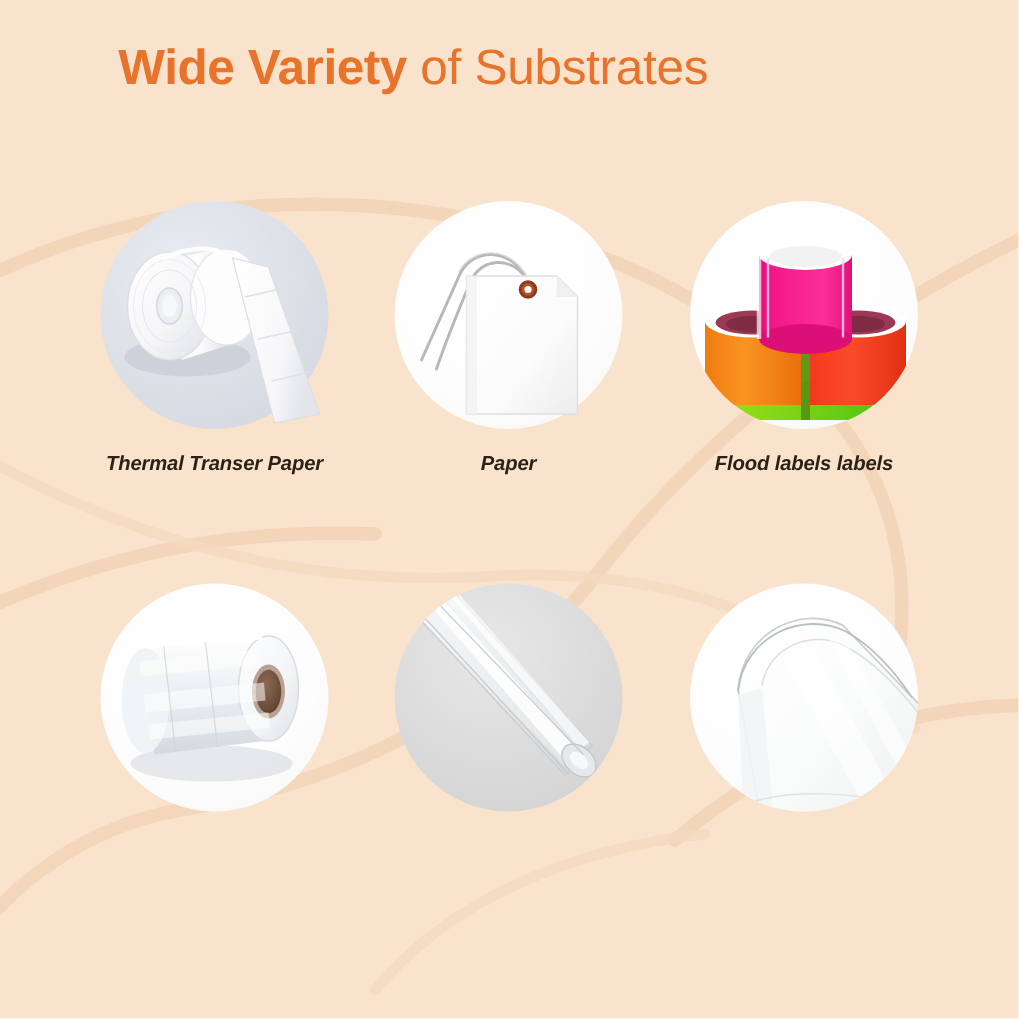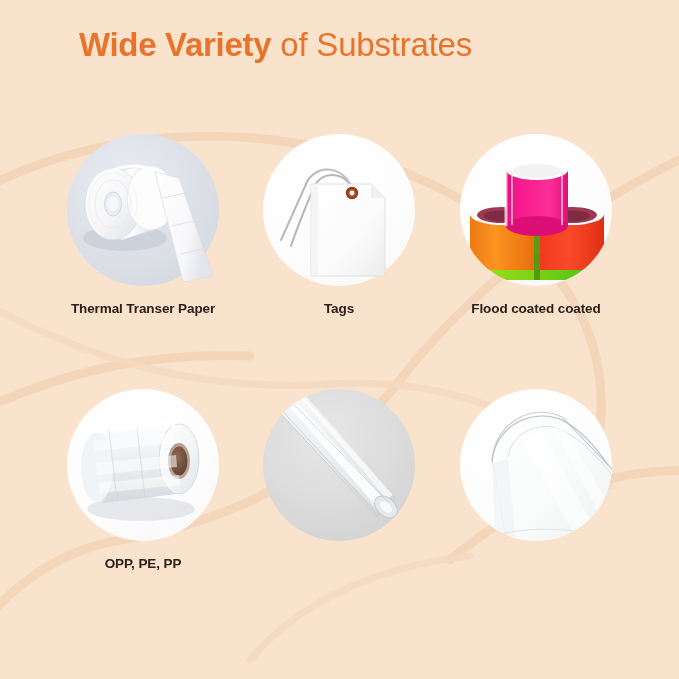--- a/index.html
+++ b/index.html
@@ -45,20 +45,21 @@
     letter-spacing: -0.2px;
   }
 
   
   .grid {
     position: absolute;
     top: 130px;
     left: 0;
     width: 589px;
     height: 520px;
+    font-style: italic;
   }
   .cell {
     position: absolute;
     width: 226px;
     text-align: center;
   }
   .cell.r1 { top: 0px; }
   .cell.r2 { top: 255px; }
   .cell.c1 { left: 30px; }
   .cell.c2 { left: 226px; }
@@ -204,21 +205,21 @@
           <path d="M 112 54 L 126 68 L 112 68 Z" fill="#f0f0f0"></path>
 
           <circle cx="93" cy="63" r="6.2" fill="#8c3b1e"></circle>
           <circle cx="93" cy="63" r="4.3" fill="#b2512a"></circle>
           <circle cx="93" cy="63" r="2.4" fill="#fafafa"></circle>
 
           <rect x="52" y="54" width="7" height="92" fill="#f2f2f2" opacity="0.8"></rect>
         </svg>
       </div>
       <div class="caption">
-        <span>Tags</span>
+        <span>Paper</span>
       </div>
     </div>
 
     <div class="cell r1 c3">
       <div class="media">
         <div class="disc disc-white"></div>
         <svg width="160" height="160" viewBox="0 0 160 160" style="position:absolute;left:0;top:0;">
           <defs>
             <linearGradient id="pinkG" x1="0" y1="0" x2="1" y2="0">
               <stop offset="0%" stop-color="#e2107a"></stop>
@@ -271,21 +272,21 @@
             <g stroke="#ffd1e9" stroke-width="1.6" opacity="0.85">
               <path d="M 56 42 L 56 95"></path>
               <path d="M 106 42 L 106 95"></path>
             </g>
 
             <path d="M 50 40 L 50 96" stroke="#ffffff" stroke-width="3" opacity="0.7"></path>
           </g>
         </svg>
       </div>
       <div class="caption">
-        <span>Flood coated coated</span>
+        <span>Flood labels labels</span>
       </div>
     </div>
 
     <div class="cell r2 c1">
       <div class="media">
         <div class="disc disc-white"></div>
         <svg width="160" height="160" viewBox="0 0 160 160" style="position:absolute;left:0;top:0;">
           <defs>
             <linearGradient id="filmBody" x1="0" y1="0" x2="0" y2="1">
               <stop offset="0%" stop-color="#ffffff"></stop>
@@ -323,23 +324,20 @@
           </g>
 
           <g stroke="#cdd4da" stroke-width="0.8" fill="none" opacity="0.8">
             <path d="M 46 45 L 54 116"></path>
             <path d="M 74 43 L 82 113"></path>
           </g>
 
           <path d="M 34 46 C 60 40, 90 38, 112 40" stroke="#ffffff" stroke-width="4" fill="none" opacity="0.9"></path>
         </svg>
       </div>
-      <div class="caption">
-        <span>OPP, PE, PP</span>
-      </div>
     </div>
 
     <div class="cell r2 c2">
       <div class="media">
         <div class="disc disc-silver"></div>
         <svg width="160" height="160" viewBox="0 0 160 160" style="position:absolute;left:0;top:0;">
           <defs>
             <linearGradient id="pvcG" x1="0" y1="0" x2="1" y2="1">
               <stop offset="0%" stop-color="#ffffff" stop-opacity="0.95"></stop>
               <stop offset="35%" stop-color="#f2f4f5" stop-opacity="0.8"></stop>

